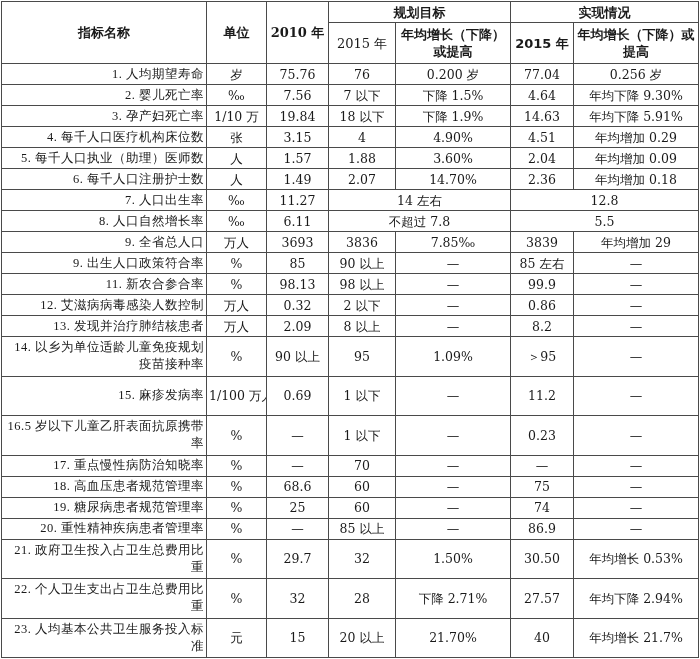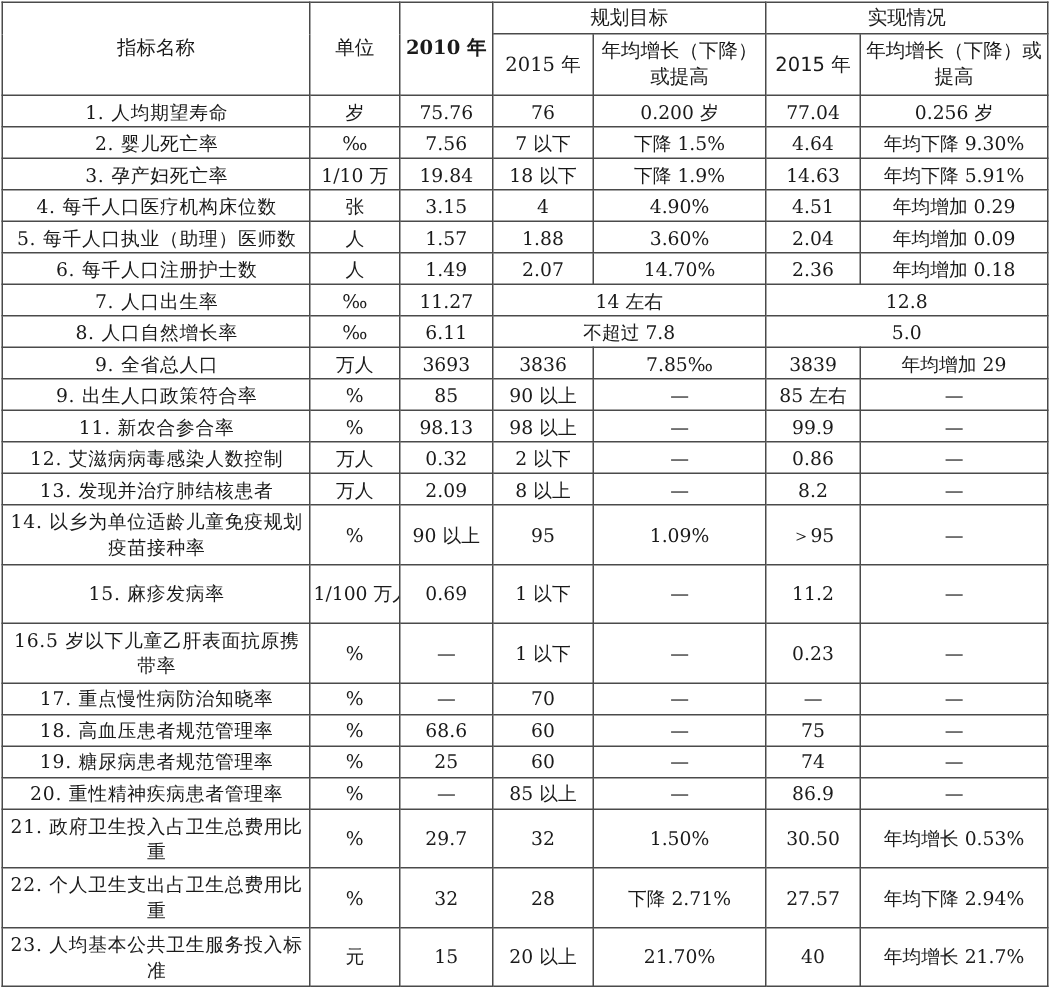--- a/index.html
+++ b/index.html
@@ -15,22 +15,22 @@
   }
   td, th {
     border: 1.5px solid #4a4a4a;
     padding: 0 2px;
     text-align: center;
     vertical-align: middle;
     line-height: 17px;
     white-space: nowrap;
     overflow: hidden;
   }
-  th { font-weight: normal; font-family: "DejaVu Sans", "Liberation Sans", sans-serif; font-size: 13px; }
-  td.name { text-align: center; padding-left: 3px; white-space: normal; letter-spacing: 0.5px; }
+  th { font-weight: bold; font-family: "DejaVu Sans", "Liberation Sans", sans-serif; font-size: 13px; }
+  td.name { text-align: right; padding-left: 3px; white-space: normal; letter-spacing: 0.5px; font-family: Liberation Serif, serif; }
   tr.h1 { height: 21px; }
   tr.h2 { height: 41px; }
   tr.r1 { height: 21px; }
   tr.r2 { height: 39.5px; }
 </style>
 </head>
 <body>
 
 <table>
   <colgroup>
@@ -117,21 +117,21 @@
         <td>‰</td>
         <td>11.27</td>
         <td colspan="2">14 左右</td>
         <td colspan="2">12.8</td>
       </tr>
       <tr class="r1">
         <td class="name">8. 人口自然增长率</td>
         <td>‰</td>
         <td>6.11</td>
         <td colspan="2">不超过 7.8</td>
-        <td colspan="2">5.0</td>
+        <td colspan="2">5.5</td>
       </tr>
       <tr class="r1">
         <td class="name">9. 全省总人口</td>
         <td>万人</td>
         <td>3693</td>
         <td>3836</td>
         <td>7.85‰</td>
         <td>3839</td>
         <td>年均增加 29</td>
       </tr>

